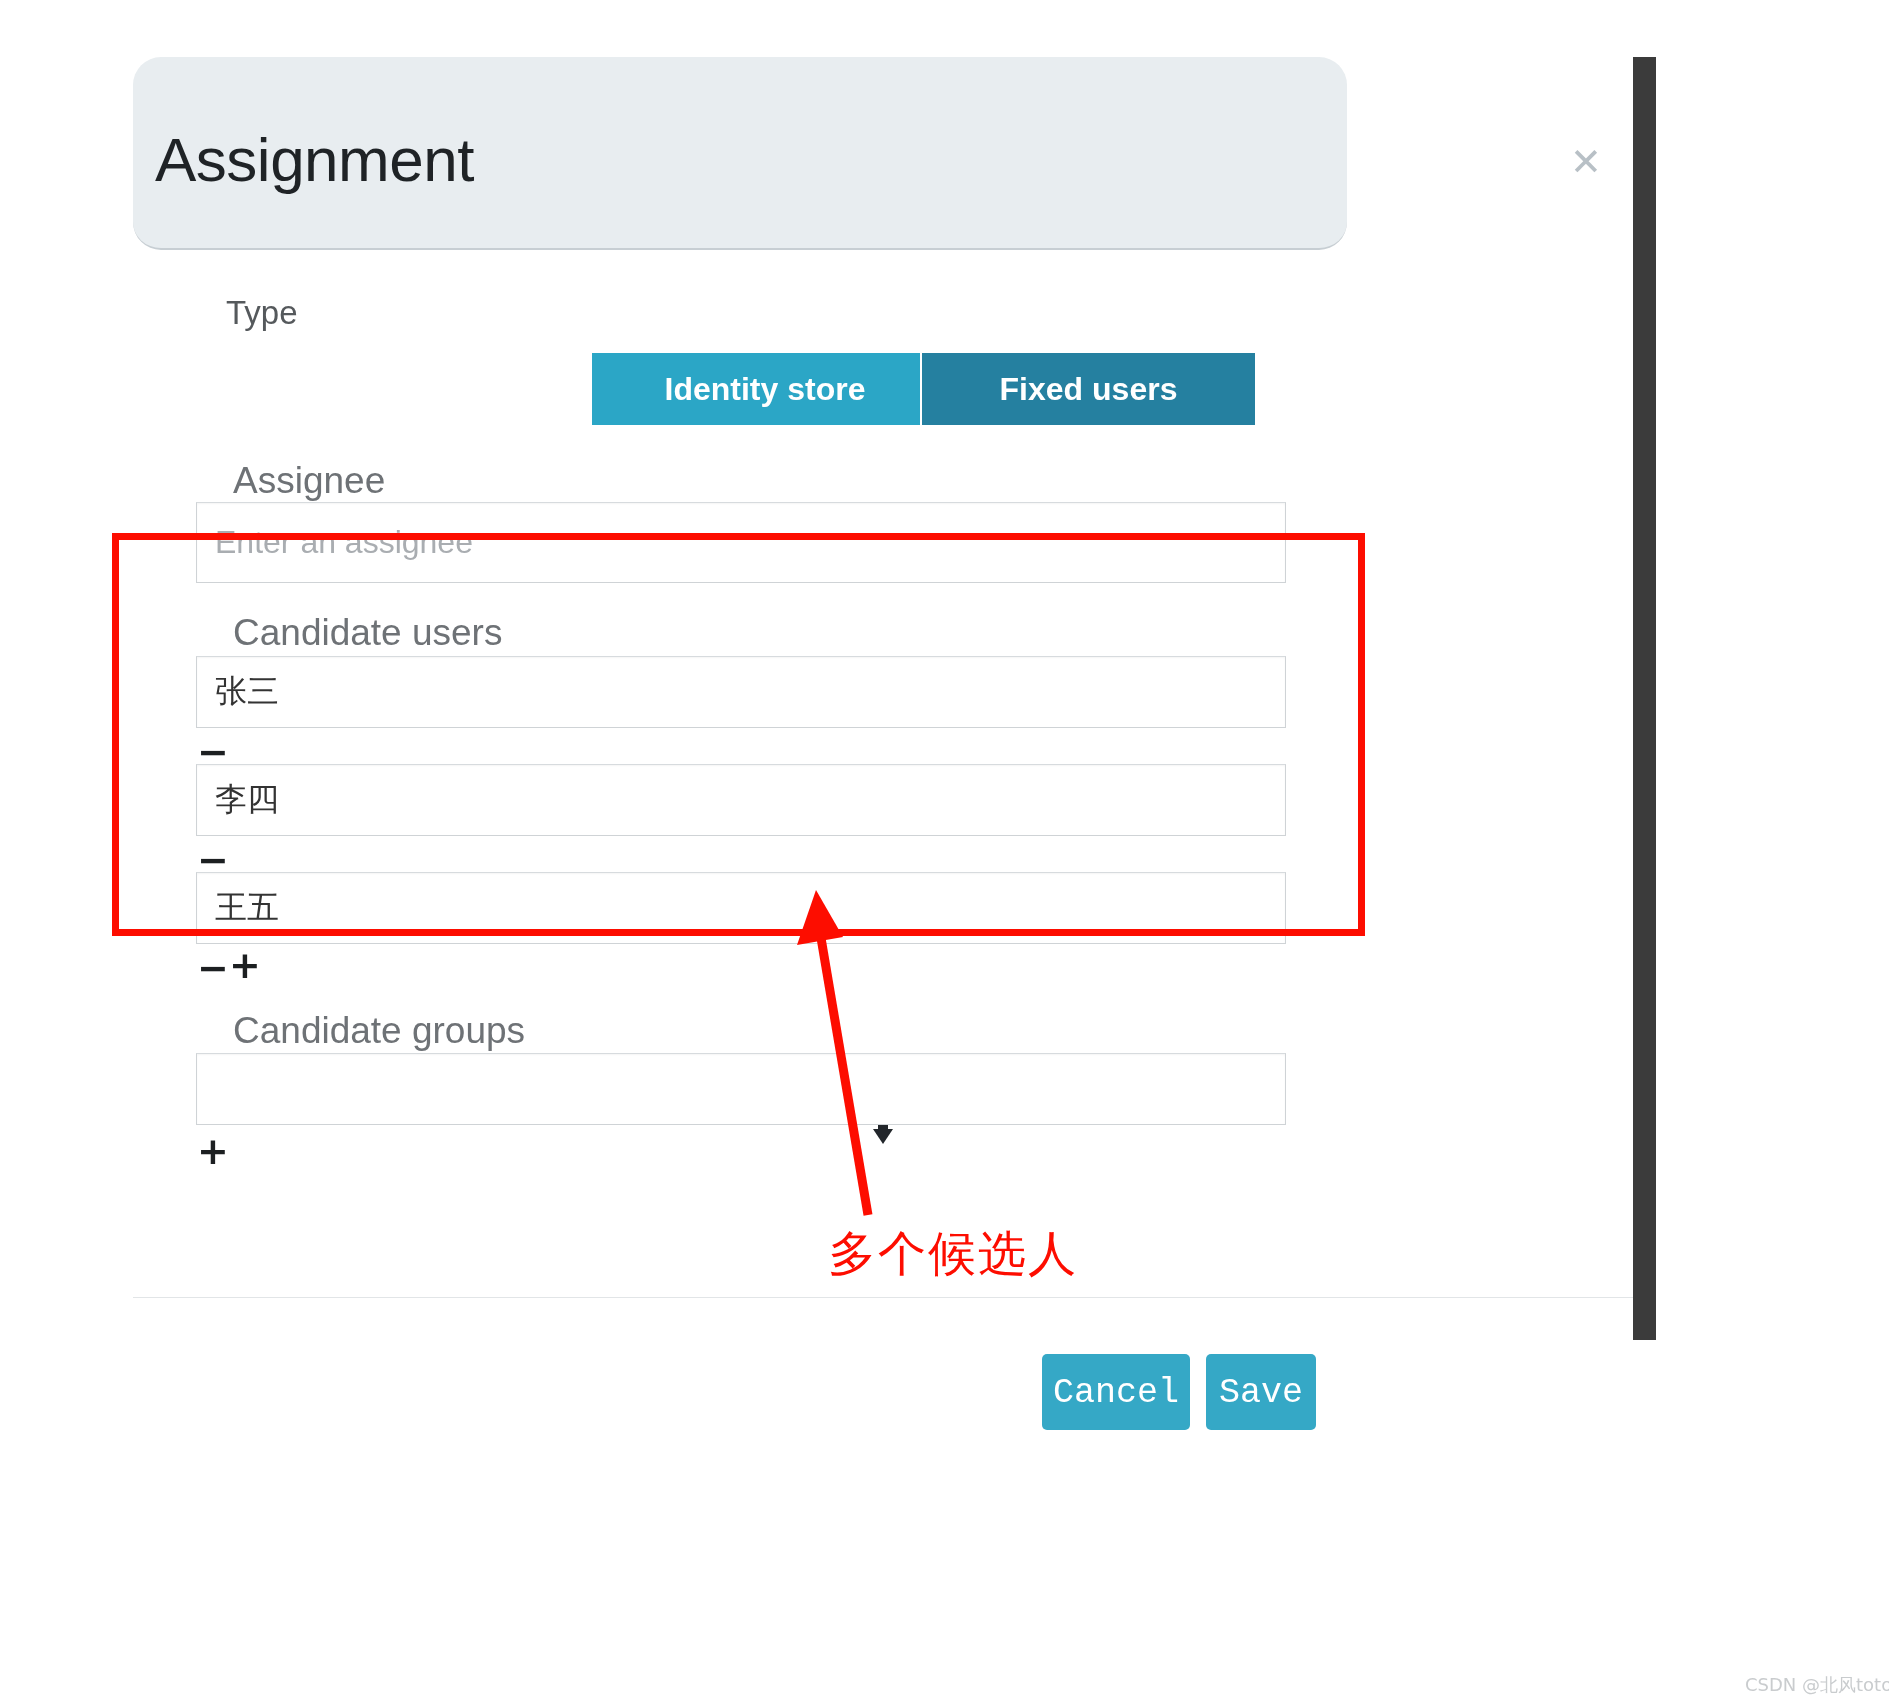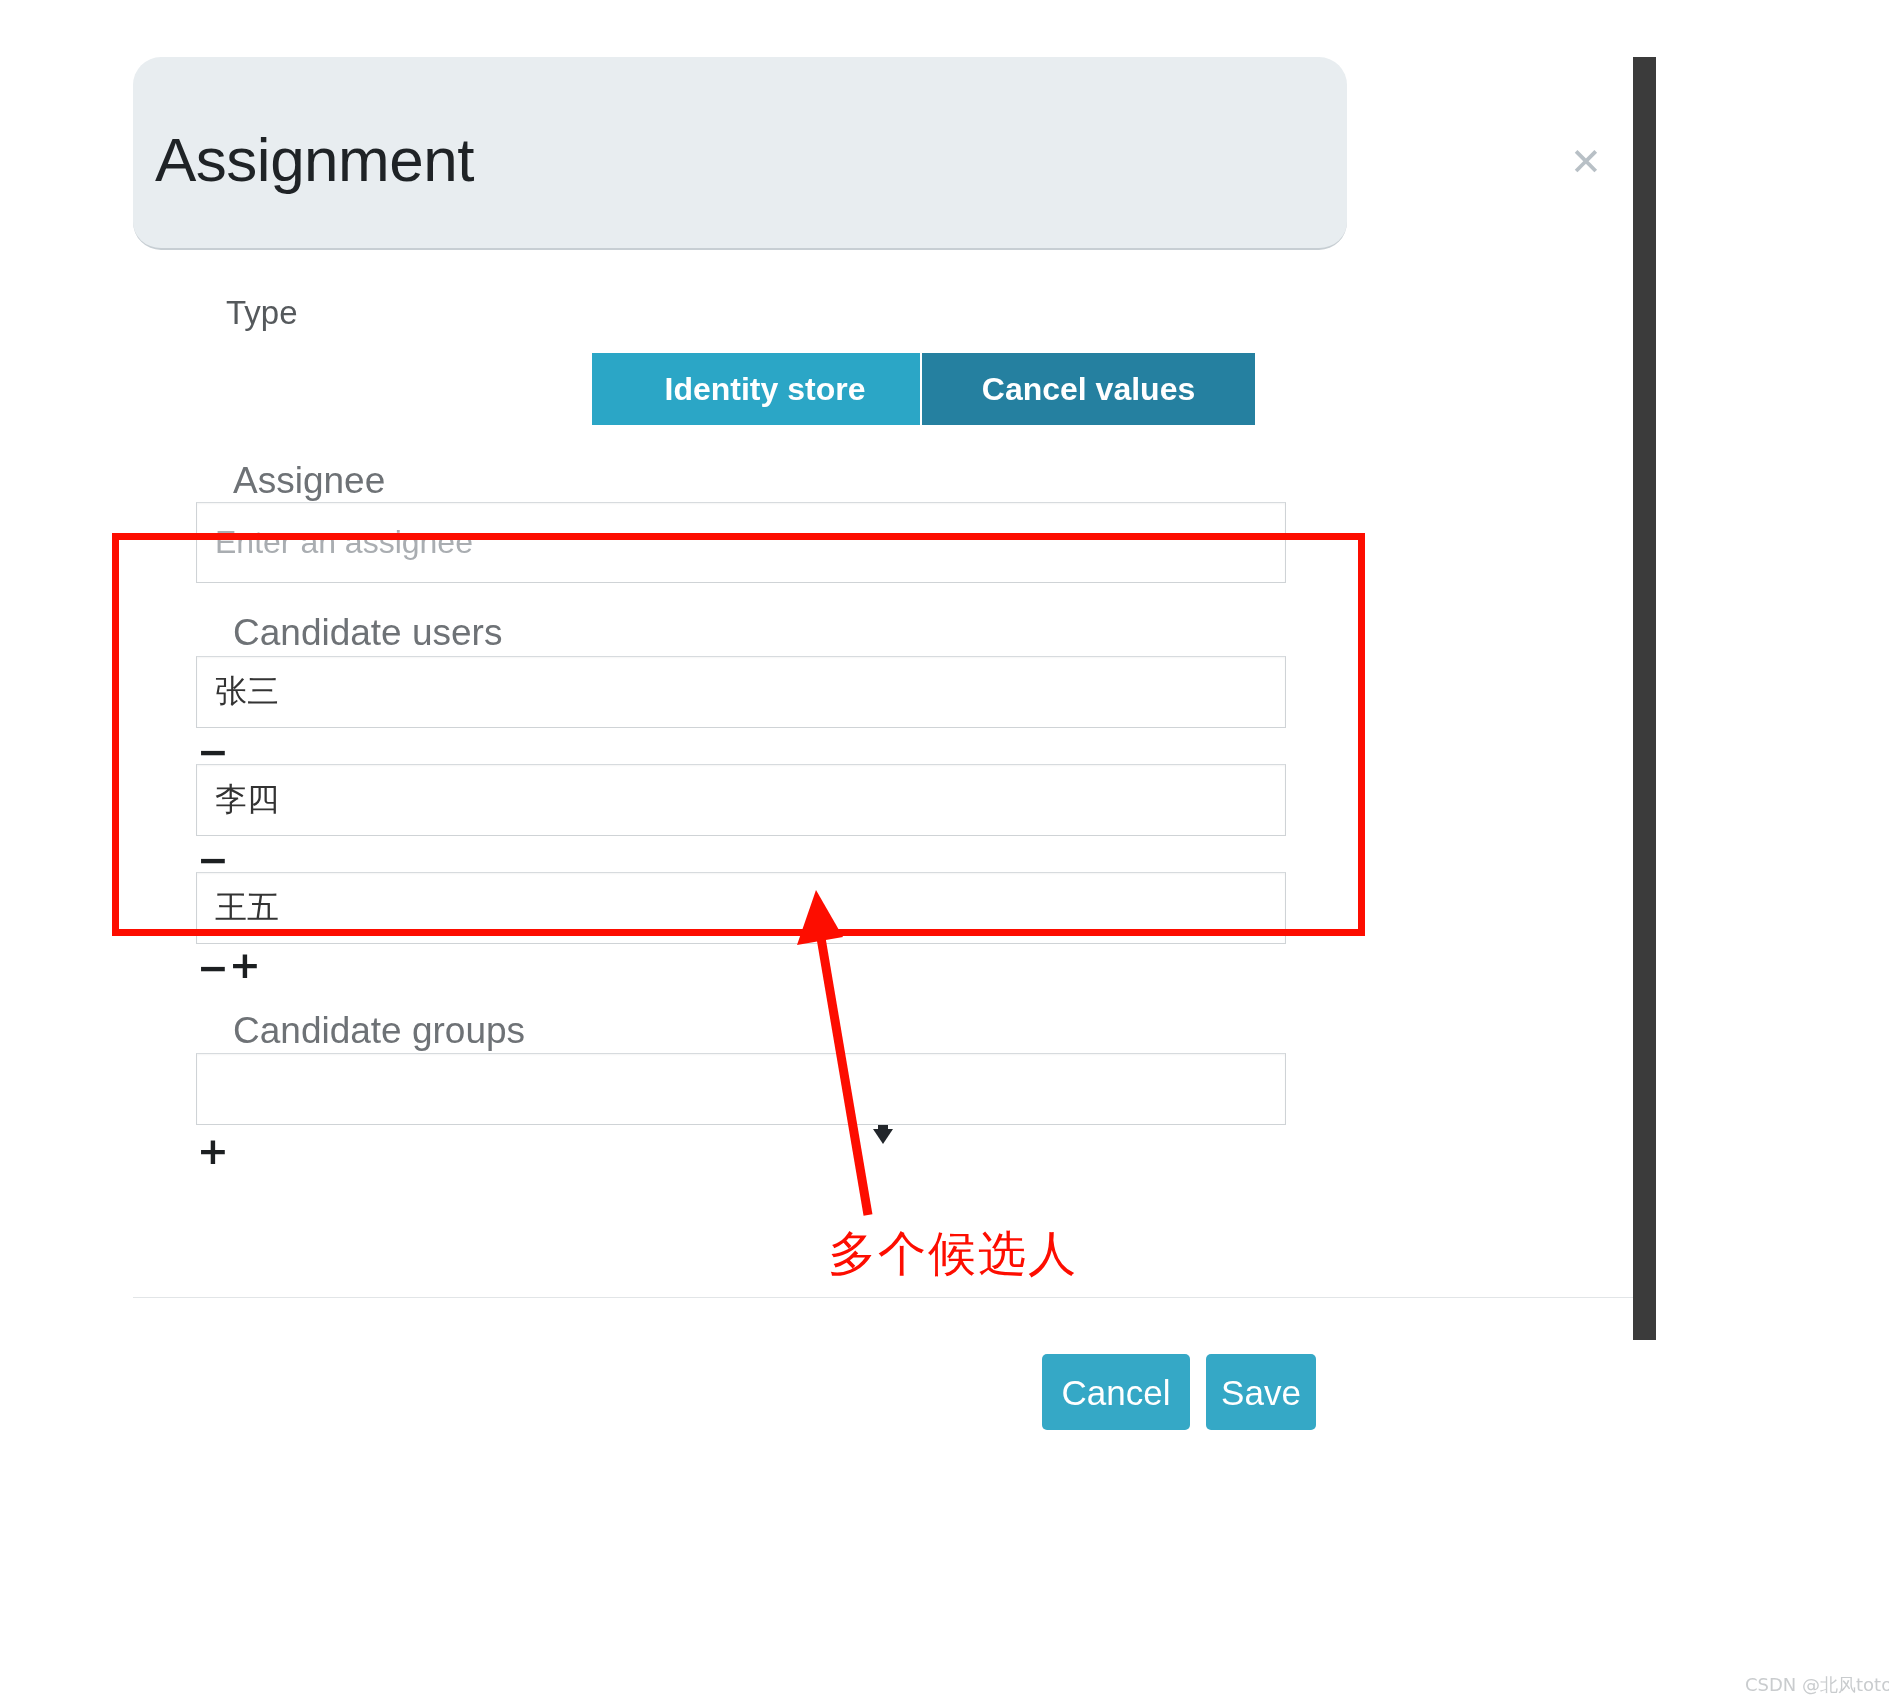--- a/index.html
+++ b/index.html
@@ -202,21 +202,21 @@
     height: 76px;
     line-height: 76px;
     background: #35a8c6;
     color: #ffffff;
     font-size: 35px;
     font-weight: 400;
     text-align: center;
     border: none;
     border-radius: 5px;
     cursor: pointer;
-    font-family: Liberation Sans, sans-serif;
+    font-family: Liberation Mono, monospace;
   }
   #cancel-btn { left: 909px; width: 148px; }
   #save-btn   { left: 1073px; width: 110px; }
 
   
   #anno-box {
     position: absolute;
     left: 112px;
     top: 533px;
     width: 1253px;
@@ -276,21 +276,21 @@
     <div id="modal-title">Assignment</div>
   </div>
   <div id="close-btn">✕</div>
 
   <div id="modal-body">
 
     <div id="type-row">
       <div id="type-label">Type</div>
       <div id="type-btn-group">
         <button class="type-btn left">Identity store</button>
-        <button class="type-btn right">Cancel values</button>
+        <button class="type-btn right">Fixed users</button>
       </div>
     </div>
 
     <div class="field-label" style="left:61px; top:208px;">Assignee</div>
     <input class="txt-input" style="left: 63px; top: 250px; width: 1090px; height: 81px;" value="" placeholder="Enter an assignee">
 
     <div class="field-label" style="left:61px; top:360px;">Candidate users</div>
 
     <input class="txt-input" style="left: 63px; top: 404px; width: 1090px; height: 72px;" value="张三">
     <div class="sign-btn" style="left:64px; top:481px;">−</div>

